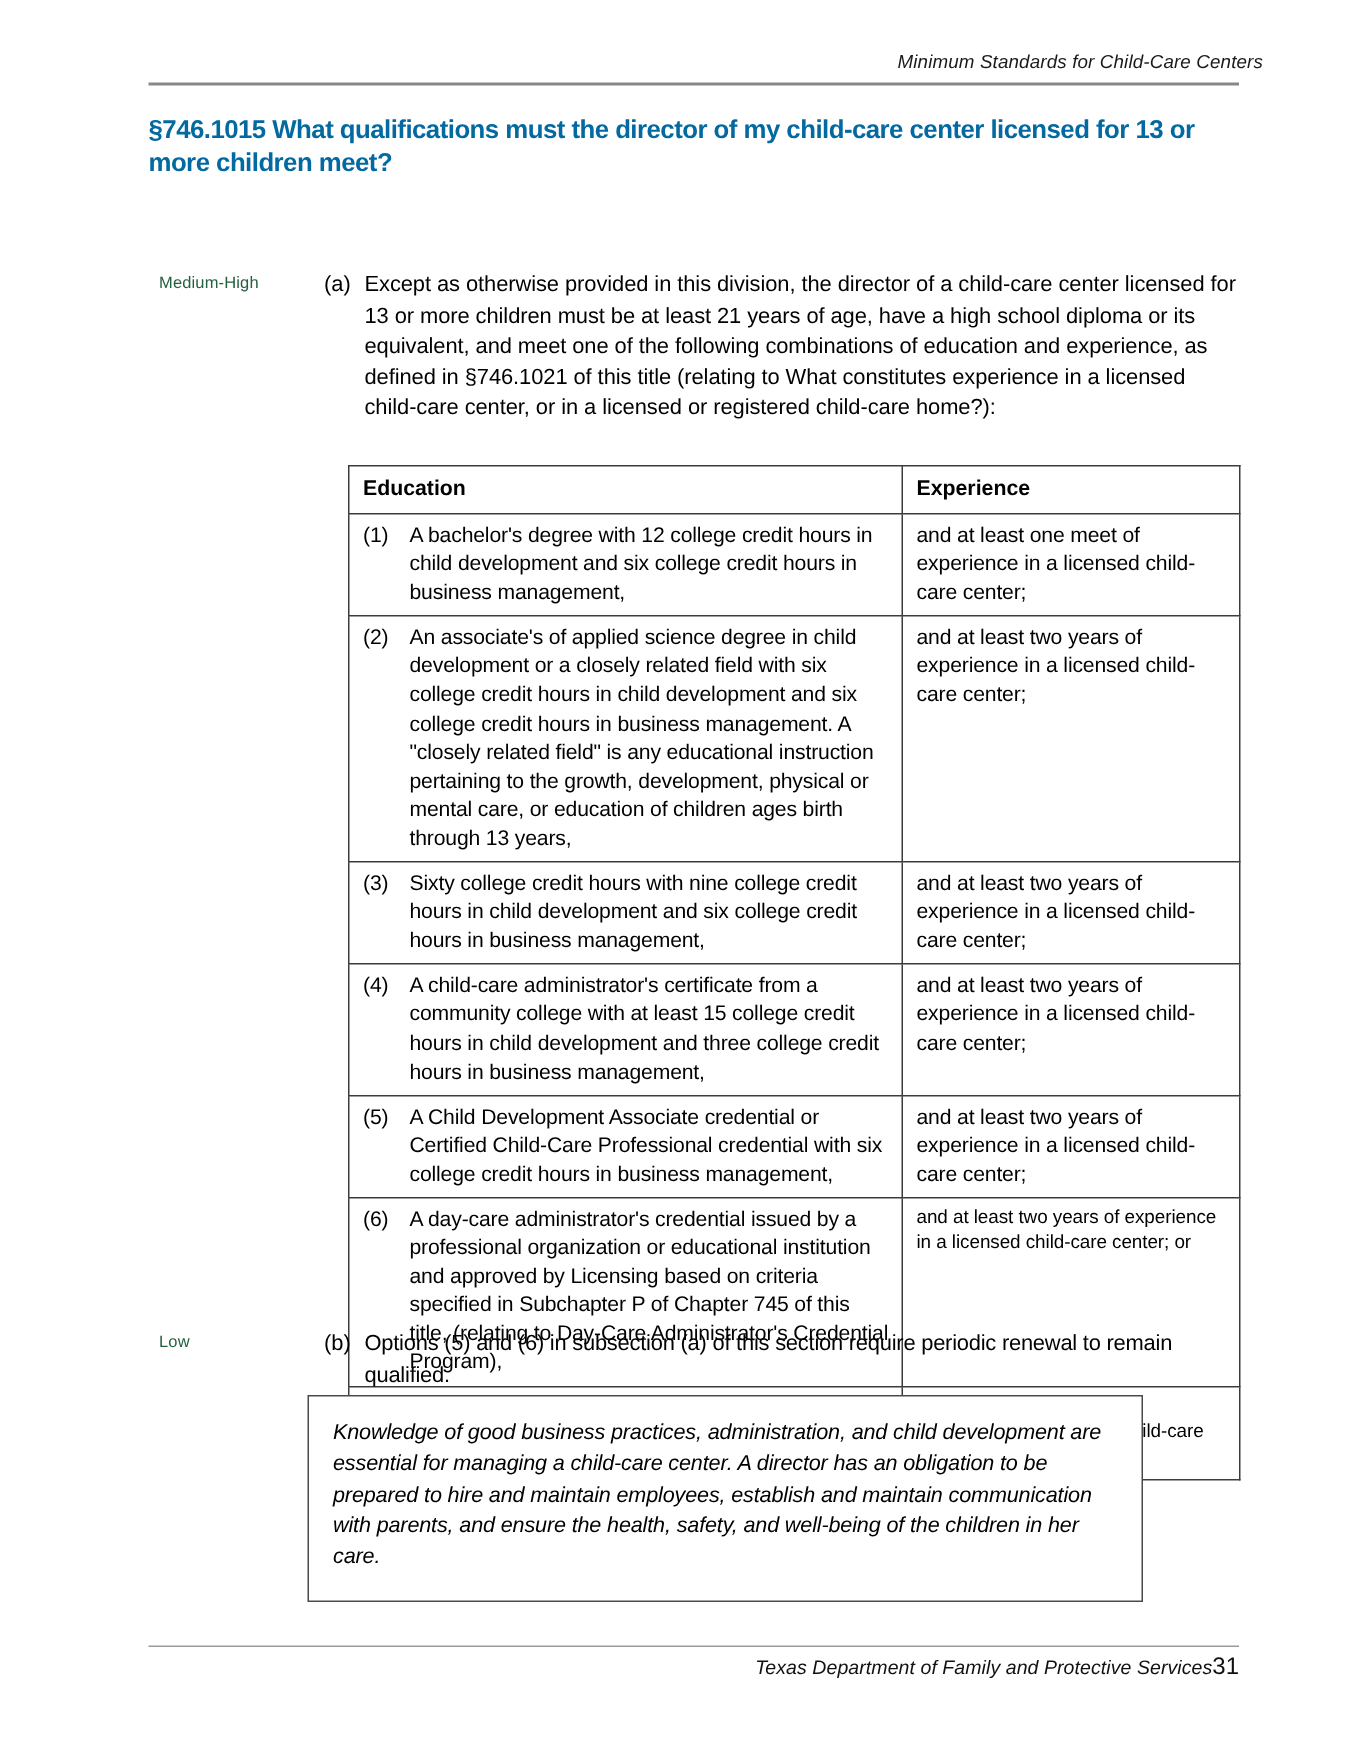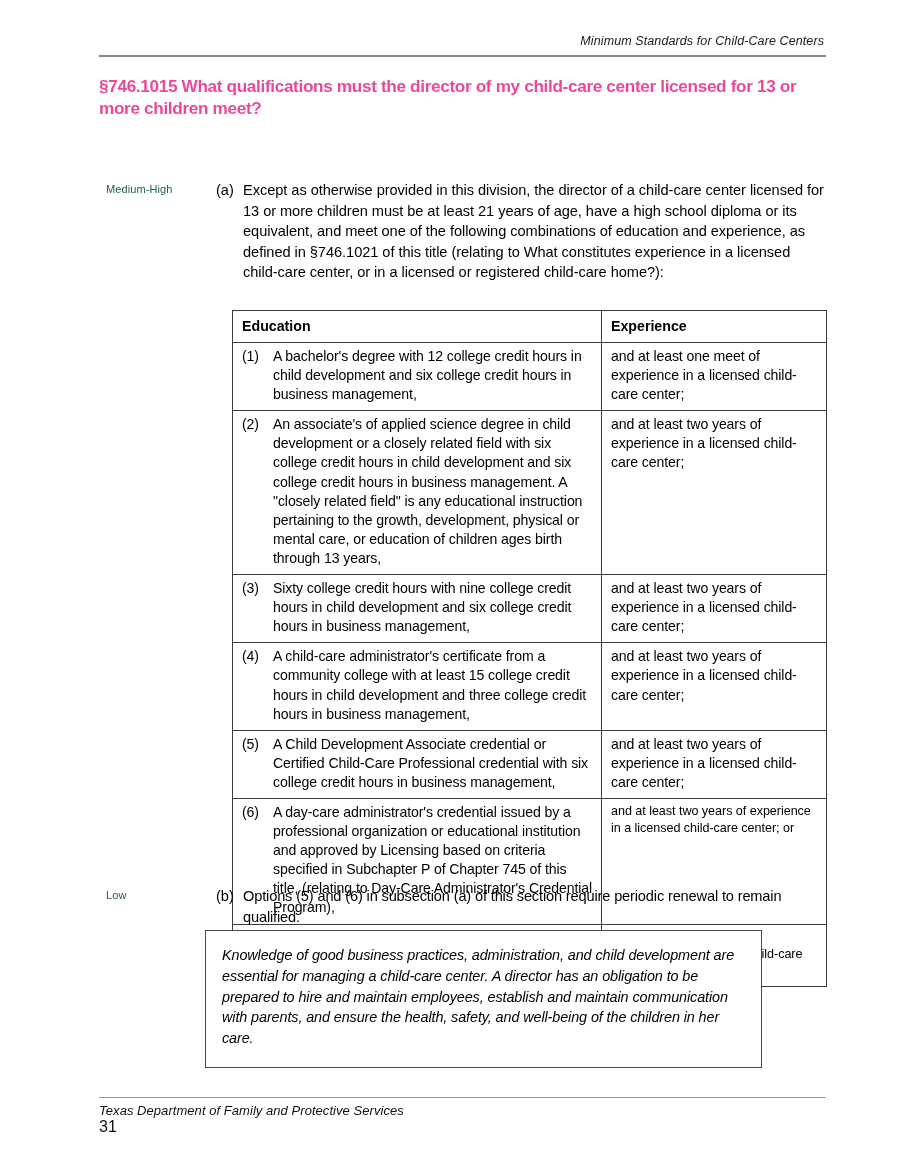--- a/index.html
+++ b/index.html
@@ -16,21 +16,21 @@
     width: 906px;
     height: 1172px;
     background: #ffffff;
     overflow: hidden;
     box-sizing: border-box;
   }
 
   
   .running-head {
     position: absolute;
-    left: 97px;
+    left: 115px;
     top: 34px;
     width: 727px;
     text-align: right;
     font-style: italic;
     font-size: 12.5px;
     letter-spacing: 0.1px;
     color: #1a1a1a;
   }
   .head-rule {
     position: absolute;
@@ -44,21 +44,21 @@
   
   .section-title {
     position: absolute;
     left: 99px;
     top: 76px;
     width: 730px;
     font-weight: bold;
     font-size: 17.2px;
     line-height: 21.5px;
     letter-spacing: -0.35px;
-    color: #ec4899;
+    color: #0369a1;
   }
 
   
   .subtitle-block {
     position: absolute;
     left: 400px;
     top: 122px;
     width: 426px;
     text-align: right;
     font-style: italic;
@@ -192,21 +192,20 @@
     background: #9a9a9a;
   }
   .footer {
     position: absolute;
     left: 99px;
     top: 1103px;
     width: 727px;
     display: flex;
     justify-content: flex-end;
     align-items: baseline;
-    flex-direction: column;
   }
   .footer-org {
     font-style: italic;
     font-size: 13px;
     letter-spacing: 0.05px;
     color: #111111;
   }
   .footer-page {
     font-size: 16px;
     color: #111111;

